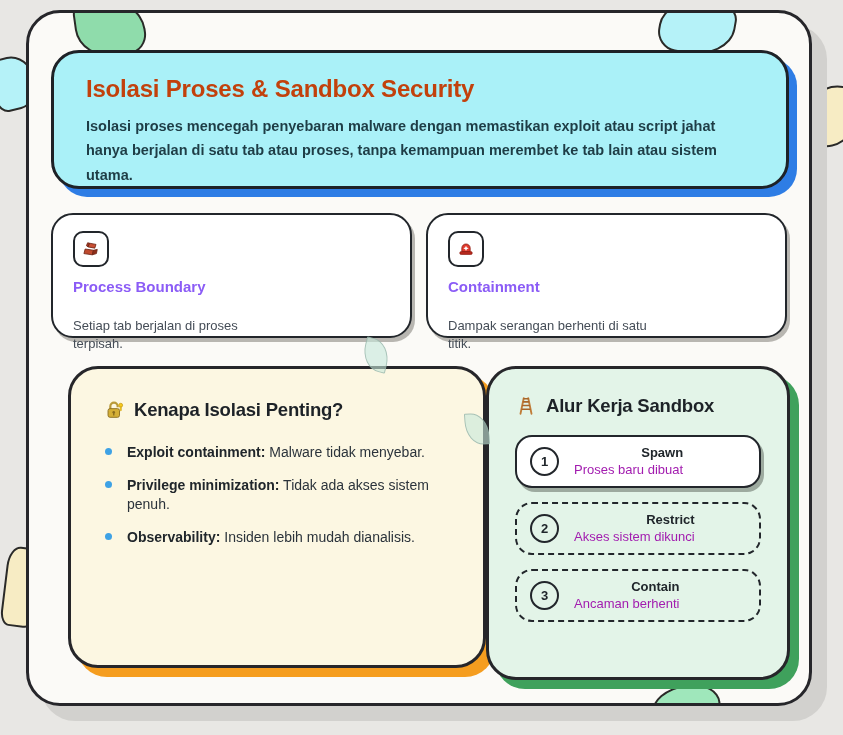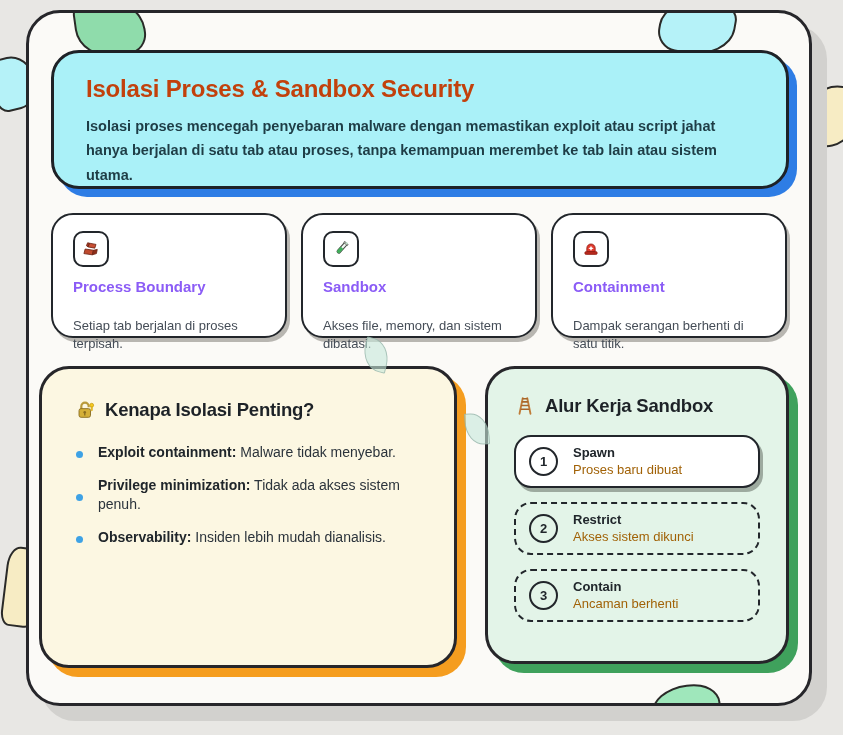--- a/index.html
+++ b/index.html
@@ -65,56 +65,57 @@
   }
   .icon-tile{
     width:32px;height:32px;border:2px solid #22262b;border-radius:10px;
     background:#fff;display:flex;align-items:center;justify-content:center;
     margin-bottom:11px;
   }
   .feature-title{font-size:15px;font-weight:800;color:#8b5cf6;}
   .feature-body{font-size:13px;font-weight:500;color:#454d57;line-height:1.42;margin-top:22px;max-width:200px;}
 
   
-  .bottom-row{position:absolute;left:10px;top:353px;display:flex;gap:28px;}
+  .bottom-row{position:absolute;left:39px;top:353px;display:flex;}
   .panel-title-row{display:flex;align-items:center;gap:9px;}
   .panel-title{font-size:18.5px;font-weight:800;color:#1d2227;letter-spacing:-0.2px;}
 
   .why-card{
     width:348px;height:236px;padding:30px 32px;
     background:#fcf7e2;border:3px solid #26262a;border-radius:30px;
     box-shadow:9px 9px 0 #f59d1f;
   }
   .bullet-list{margin-top:22px;}
-  .bullet-row{display:flex;align-items:center;margin-bottom:14px;}
+  .bullet-row{display:flex;align-items:flex-start;margin-bottom:14px;}
   .bullet-dot{width:7px;height:7px;border-radius:50%;background:#3ea2e5;
     margin:5px 15px 0 2px;flex:none;}
   .bullet-text{font-size:14px;color:#2b333b;font-weight:500;line-height:1.35;}
   .bullet-text .b{font-weight:800;color:#20262b;}
 
   .workflow-card{
-    width:246px;height:248px;padding:26px 26px 18px 26px;
+    width:246px;height:248px;padding:26px 26px 34px 26px;
     background:#e3f4e8;border:3px solid #26262a;border-radius:30px;
     box-shadow:9px 9px 0 #3fa15c;
+    text-align:right;
   }
   .steps{margin-top:18px;}
   .step{
     height:49px;border-radius:17px;display:flex;align-items:center;
     padding-left:13px;gap:15px;margin-bottom:14px;
   }
   .step.solid{background:#ffffff;border:2.5px solid #22262b;
     box-shadow:3px 4px 0 rgba(70,80,72,0.45);}
   .step.dashed{border:2px dashed #22262b;background:transparent;}
   .step-circle{
     width:25px;height:25px;flex:none;border:2.5px solid #22262b;border-radius:50%;
     display:flex;align-items:center;justify-content:center;
     font-size:13px;font-weight:700;color:#20262b;
   }
   .step-title{font-size:13px;font-weight:800;color:#20262b;line-height:1.25;}
-  .step-sub{font-size:13px;font-weight:500;color:#a16207;line-height:1.25;}
+  .step-sub{font-size:13px;font-weight:500;color:#a21caf;line-height:1.25;}
 
   svg{display:block;}
 </style>
 </head>
 <body>
 
 <div class="blob blob-cyan-left"></div>
 <div class="blob blob-cream-right"></div>
 <div class="blob blob-cream-bottomleft"></div>
 
@@ -141,34 +142,20 @@
             <path d="M10 5 L8.5 9.5 L6.5 8 L8 4.5 Z" fill="#a93a22"></path>
             <path d="M5 12 L15 13.5 L13.5 19 L3.5 17.5 Z" fill="#bf4a2e"></path>
             <path d="M15 13.5 L19.5 12.5 L18.5 17.5 L13.5 19 Z" fill="#8f2f1a"></path>
           </g>
         </svg>
       </div>
       <div class="feature-title">Process Boundary</div>
       <div class="feature-body">Setiap tab berjalan di proses terpisah.</div>
     </div>
 
-    <div class="feature-card">
-      <div class="icon-tile">
-        <svg width="20" height="20" viewBox="0 0 24 24">
-          <g transform="rotate(42 12 12)">
-            <path d="M10 3 h4 v13 a2 2 0 0 1 -4 0 Z" fill="#eef6f0" stroke="#4a5048" stroke-width="1.3"></path>
-            <path d="M10 10 h4 v6 a2 2 0 0 1 -4 0 Z" fill="#3fae5a"></path>
-            <rect x="9" y="2.2" width="6" height="1.8" rx="0.9" fill="#cfd6cf" stroke="#4a5048" stroke-width="0.8"></rect>
-          </g>
-          <circle cx="19" cy="5" r="1" fill="#bfe8c9"></circle>
-        </svg>
-      </div>
-      <div class="feature-title">Sandbox</div>
-      <div class="feature-body">Akses file, memory, dan sistem dibatasi.</div>
-    </div>
 
     <div class="feature-card">
       <div class="icon-tile">
         <svg width="20" height="20" viewBox="0 0 24 24">
           <path d="M7 15 v-4 a5 5 0 0 1 10 0 v4 Z" fill="#e23b2e" stroke="#8f1d13" stroke-width="1"></path>
           <rect x="4.5" y="15" width="15" height="3.6" rx="1.8" fill="#b5271c" stroke="#8f1d13" stroke-width="0.8"></rect>
           <path d="M12 8 l1 2.2 2.2 1 -2.2 1 -1 2.2 -1-2.2 -2.2-1 2.2-1 Z" fill="#ffffff"></path>
         </svg>
       </div>
       <div class="feature-title">Containment</div>

